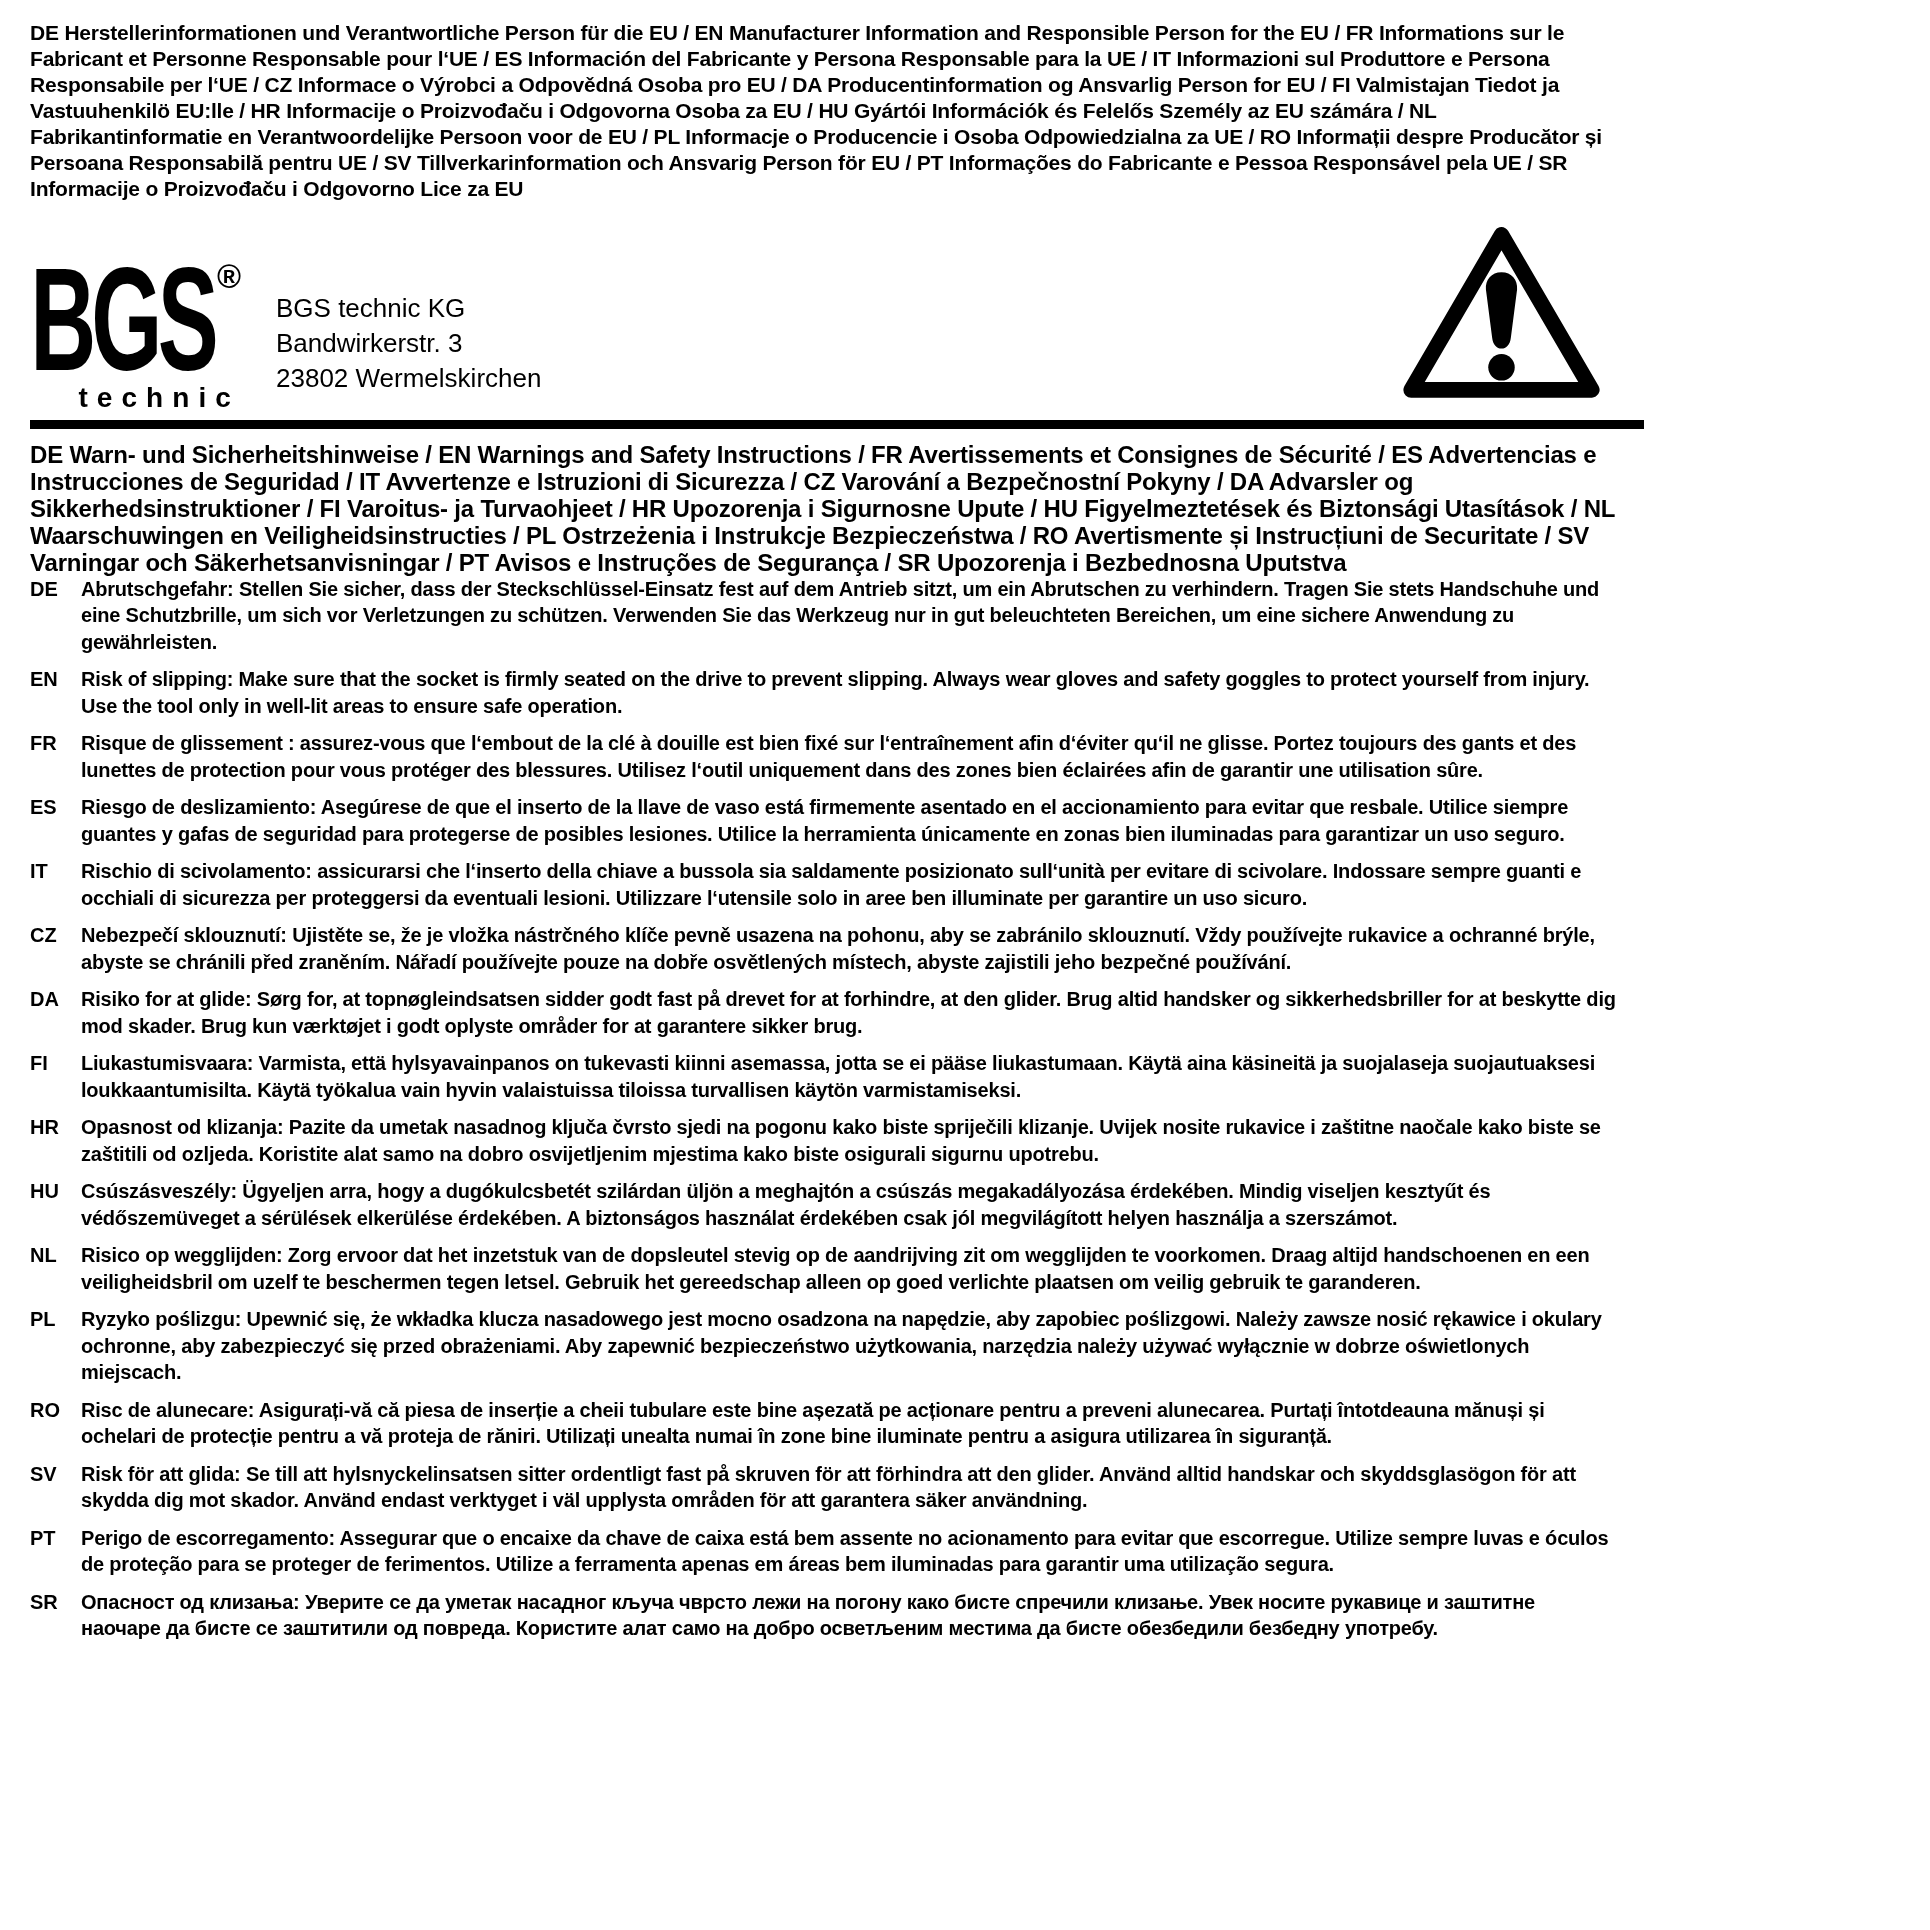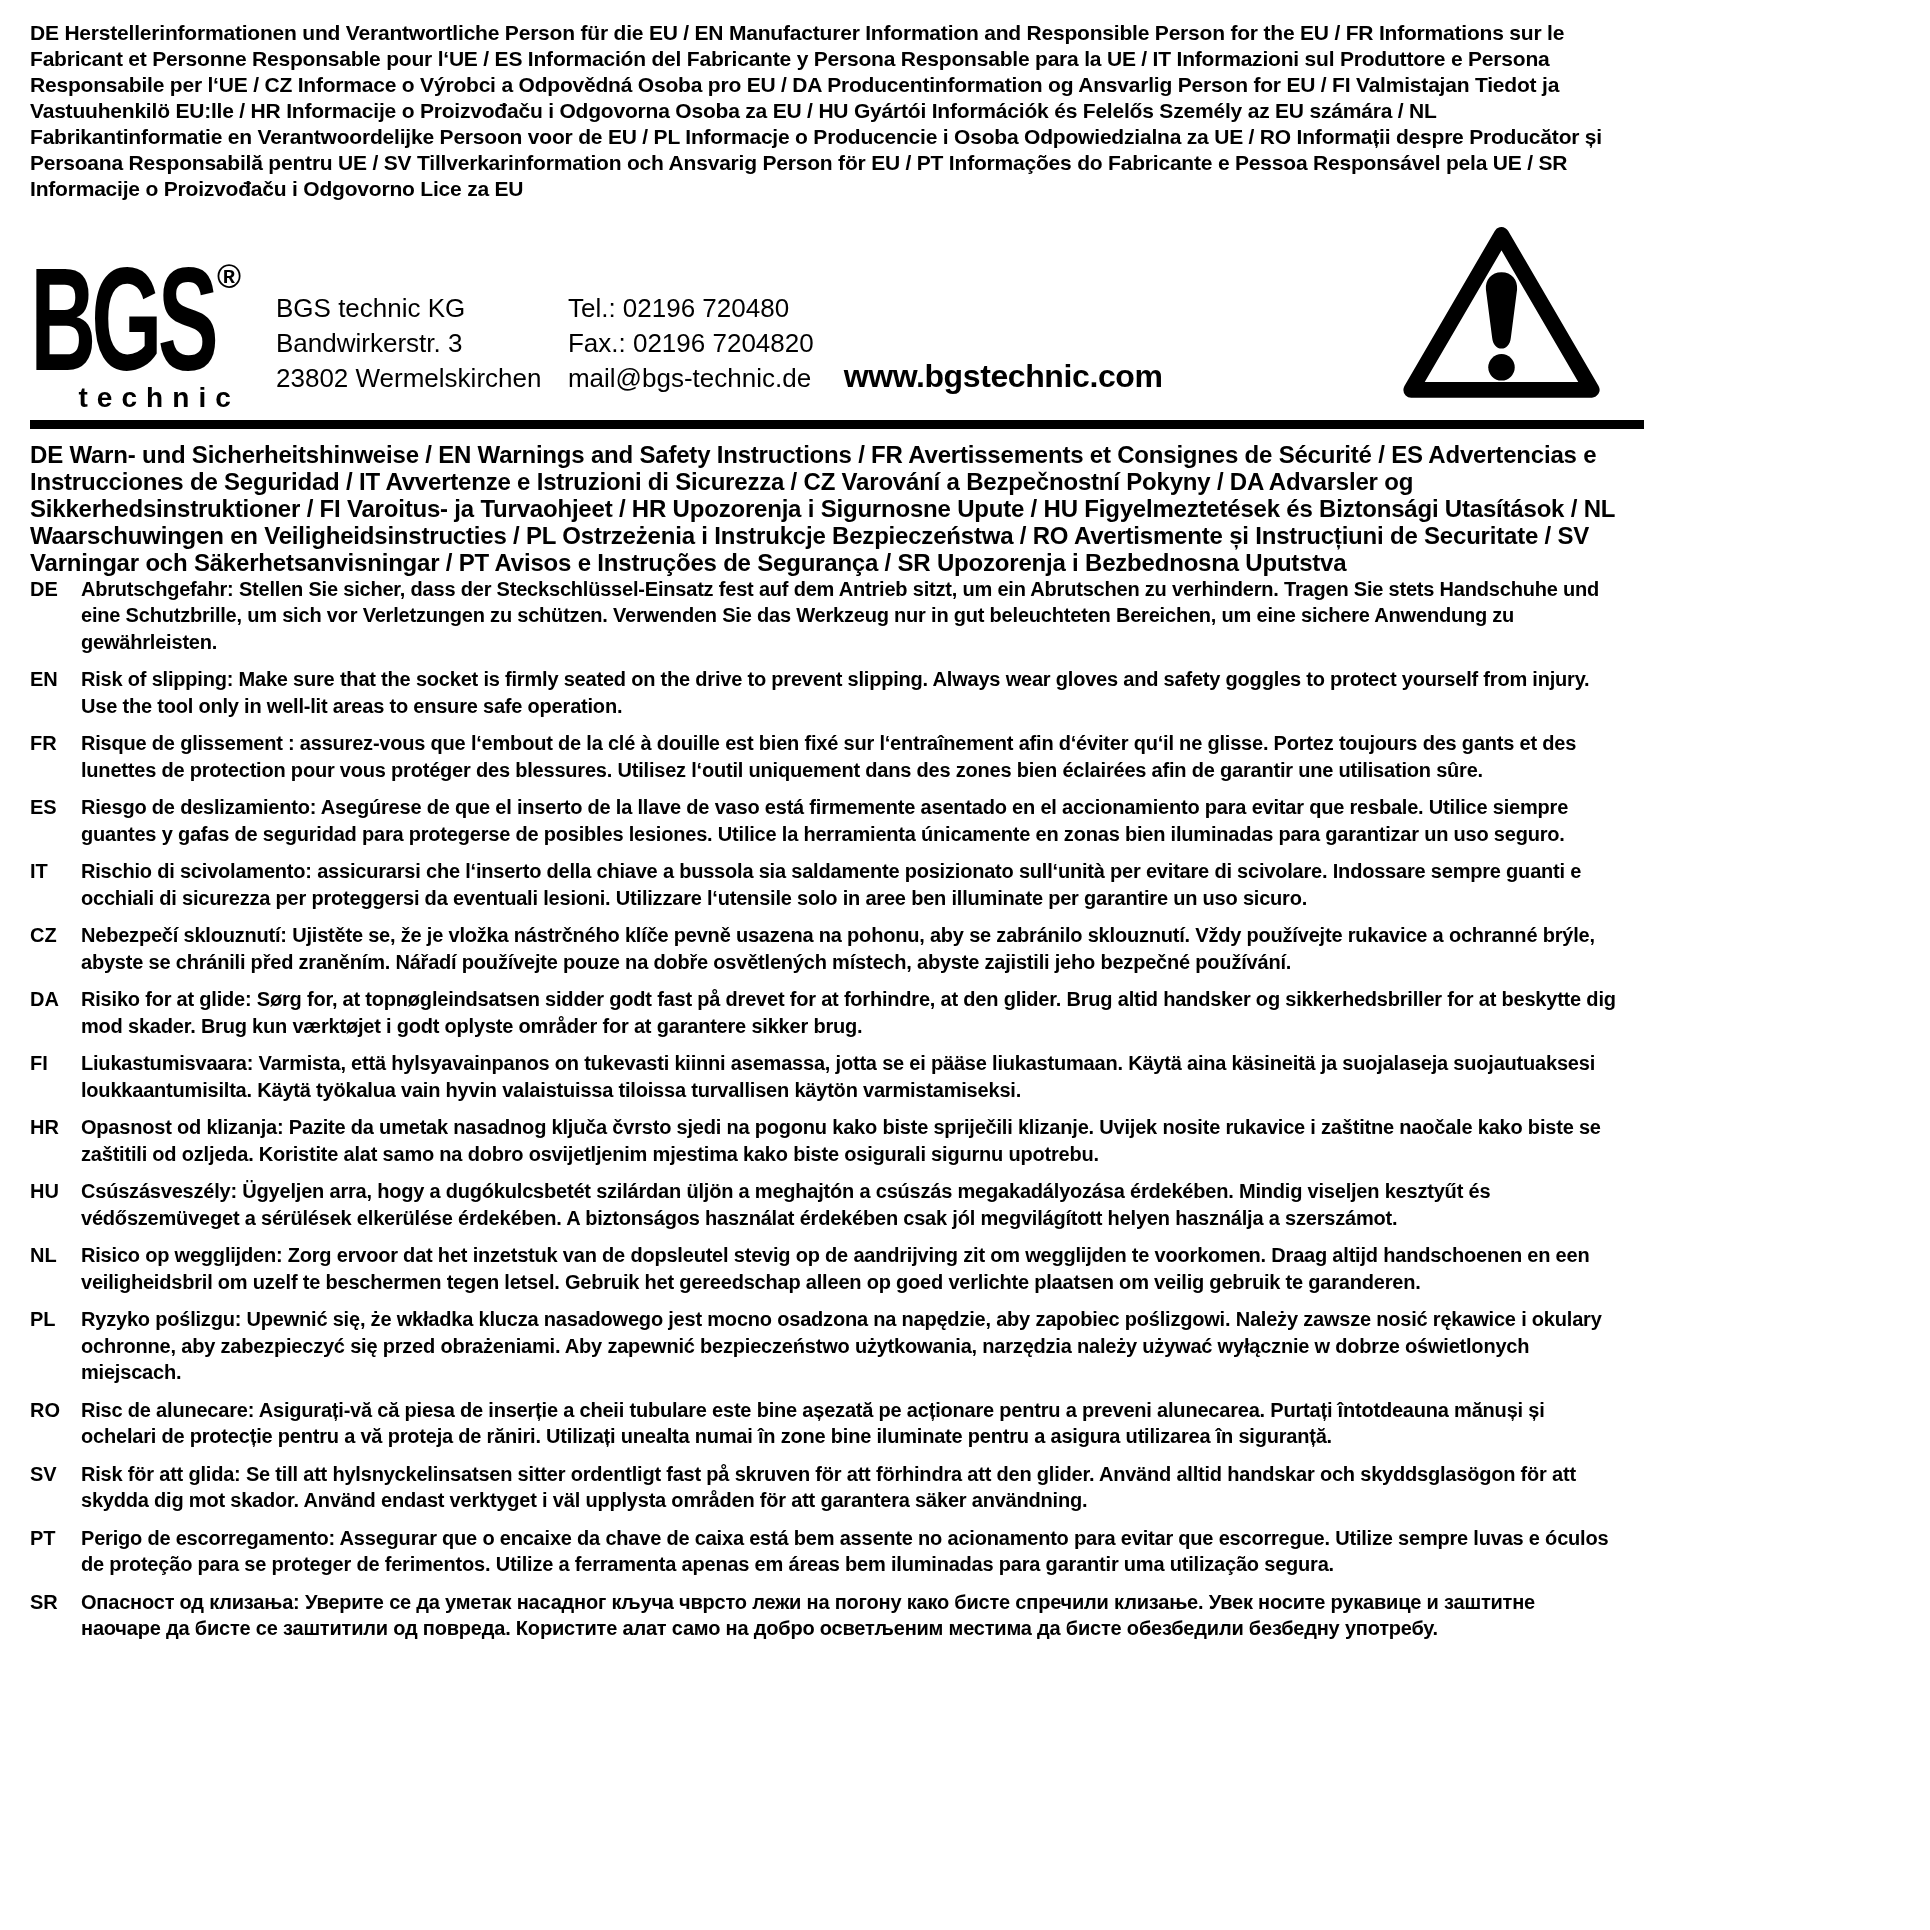--- a/index.html
+++ b/index.html
@@ -55,27 +55,21 @@
         <text x="62" y="203" font-size="36" font-weight="bold" textLength="196" lengthAdjust="spacing">technic</text>
       </svg>
     </div>
 
     <div class="addr-block">
       <div>BGS technic KG</div>
       <div>Bandwirkerstr. 3</div>
       <div>23802 Wermelskirchen</div>
     </div>
 
-    <div class="contact-block">
-      <div>Tel.: 02196 720480</div>
-      <div>Fax.: 02196 7204820</div>
-      <div>mail@bgs-technic.de</div>
-    </div>
 
-    <div class="website">www.bgstechnic.com</div>
   </div>
 
   <div class="rule"></div>
 
   <div class="triangle-box">
     <svg width="201" height="176" viewBox="0 0 258 226">
       <path d="M129 14 L245 213 L13 213 Z" fill="#ffffff" stroke="#000000" stroke-width="20" stroke-linejoin="round"></path>
       <path d="M129 62 c-13 0 -21 10 -20 22 l8 62 c1 9 6 14 12 14 s11 -5 12 -14 l8 -62 c1 -12 -7 -22 -20 -22 z" fill="#000000"></path>
       <circle cx="129" cy="184" r="17" fill="#000000"></circle>
     </svg>

